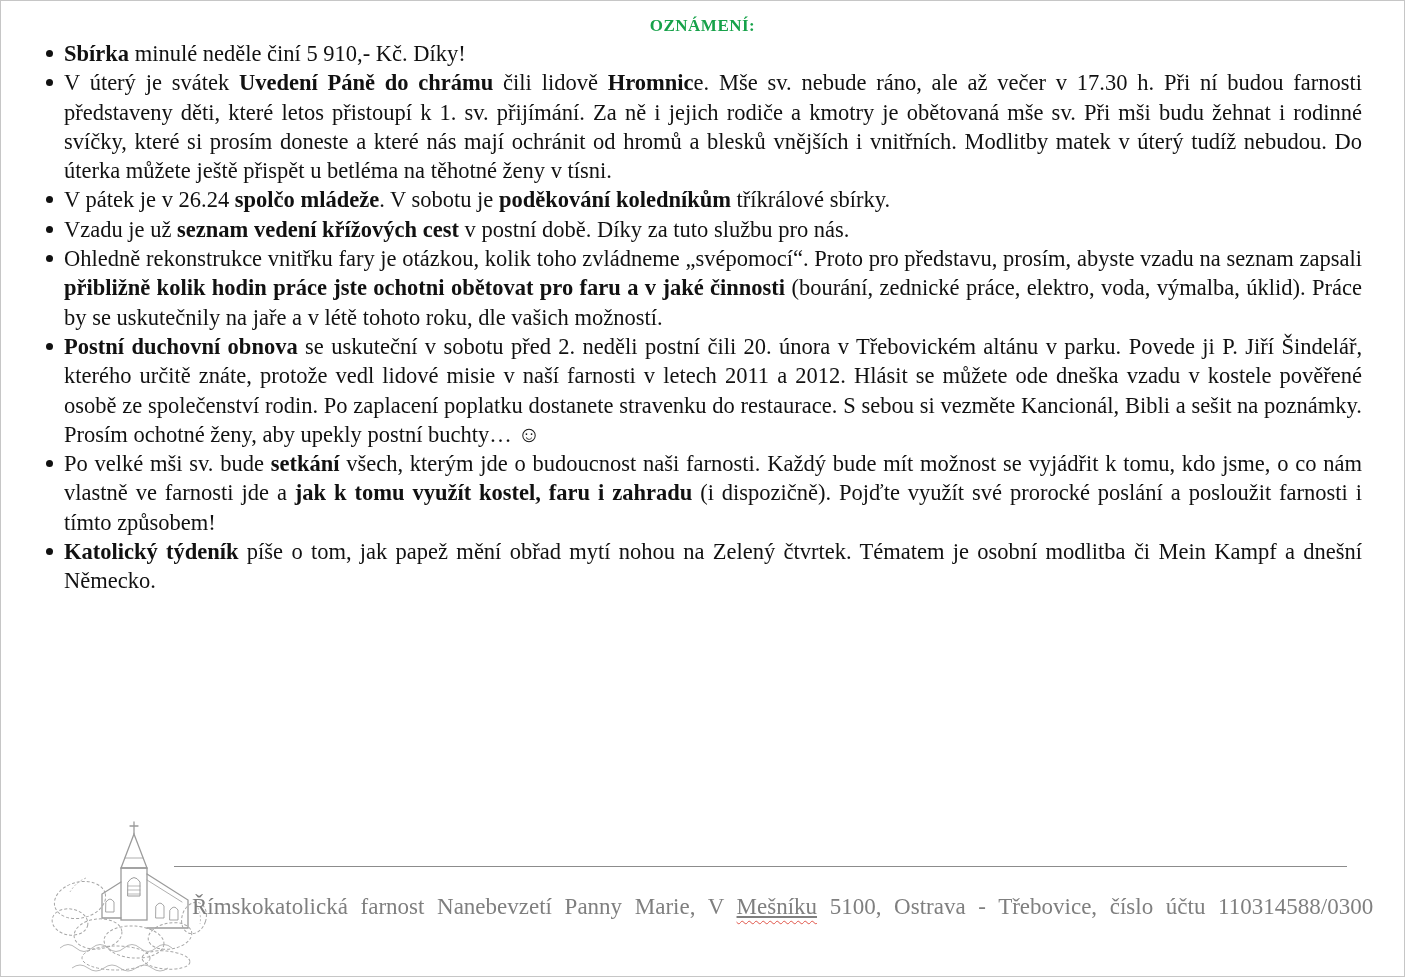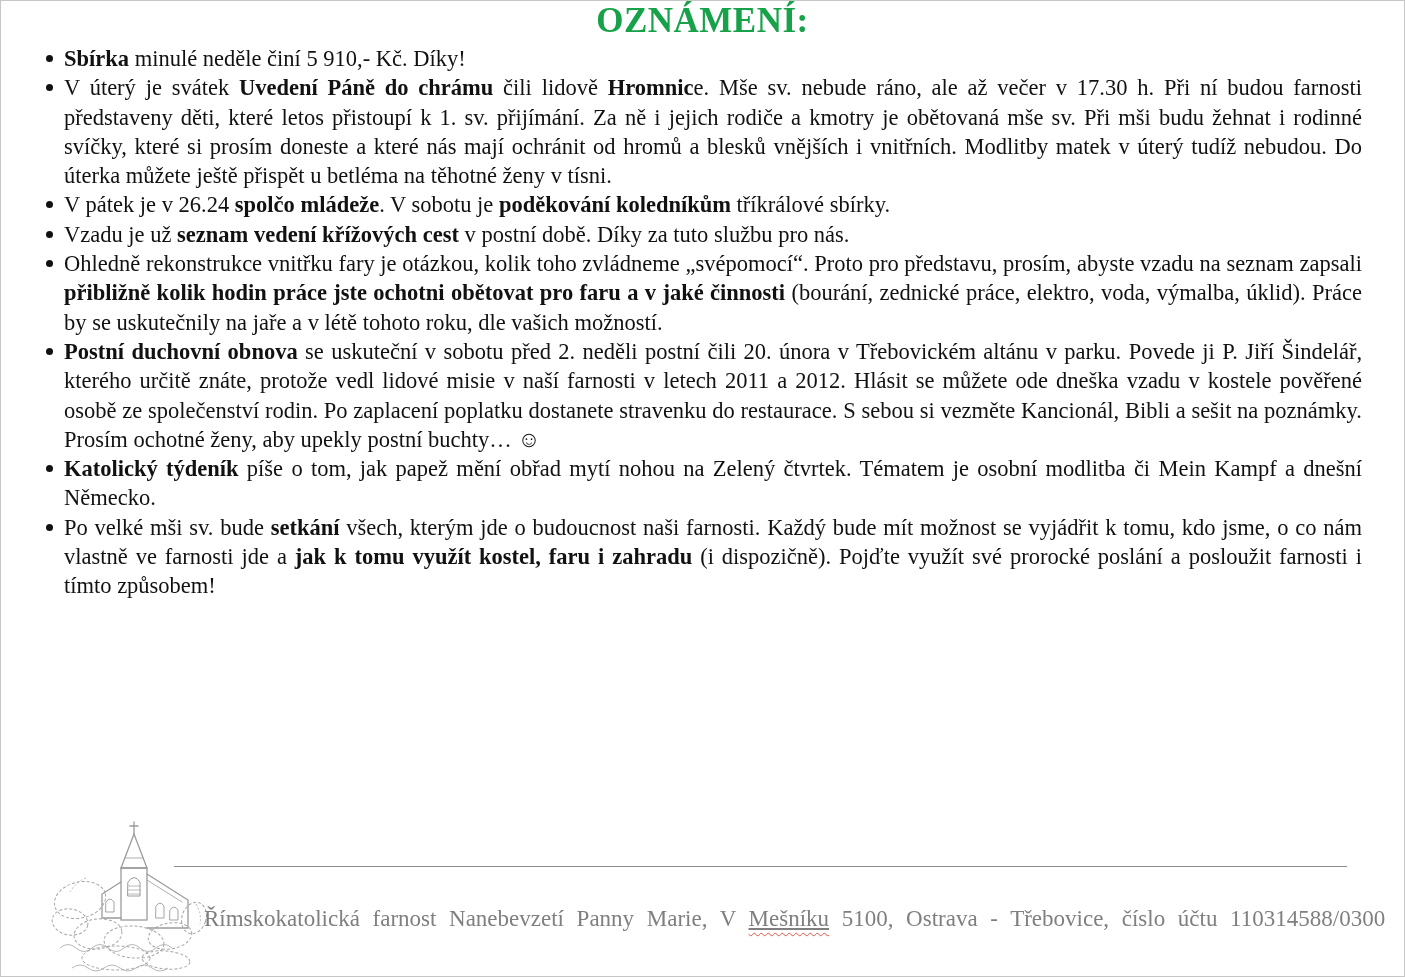--- a/index.html
+++ b/index.html
@@ -16,23 +16,24 @@
     position:relative;
     width:1405px;height:977px;
     box-sizing:border-box;
     background:#ffffff;
     border:1px solid var(--page-border);
     font-family:"Liberation Serif","DejaVu Serif",serif;
     color:var(--body-text);
     overflow:hidden;
   }
   .title{
+    margin-top:15px;
     text-align:center;
     font-weight:bold;
-    font-size:35px;
+    font-size:17px;
     letter-spacing:0.5px;
     color:var(--title-green);
   }
   ul.bullets{
     margin:3px 42px 0 45px;
     padding:0;
     list-style:none;
     font-size:22.5px;
     line-height:29.3px;
     text-align:justify;
@@ -63,21 +64,21 @@
     position:absolute;
     left:128px;right:57px;top:50px;
     border-top:1px solid var(--divider-gray);
     padding:14px 0 0 14px;
     color:var(--footer-gray);
     font-size:23px;
     line-height:44px;
     word-spacing:0.30em;
     white-space:nowrap;
   }
-  .footer-line{margin:16px;}
+  .footer-line{margin:4px;}
   .spell{
     text-decoration:underline;
     text-decoration-color:var(--footer-gray);
     text-underline-offset:2px;
   }
   .spell-wavy{
     text-decoration:underline wavy var(--spellcheck-red);
     text-decoration-thickness:1px;
     text-underline-offset:6px;
   }
@@ -89,22 +90,22 @@
 
   <div class="title">OZNÁMENÍ:</div>
 
   <ul class="bullets">
       <li><b>Sbírka</b><span> minulé neděle činí 5 910,- Kč. Díky!</span></li>
       <li><span>V úterý je svátek </span><b>Uvedení Páně do chrámu</b><span> čili lidově </span><b>Hromnic</b><span>e. Mše sv. nebude ráno, ale až večer v 17.30 h. Při ní budou farnosti představeny děti, které letos přistoupí k 1. sv. přijímání. Za ně i jejich rodiče a kmotry je obětovaná mše sv. Při mši budu žehnat i rodinné svíčky, které si prosím doneste a které nás mají ochránit od hromů a blesků vnějších i vnitřních. Modlitby matek v úterý tudíž nebudou. Do úterka můžete ještě přispět u betléma na těhotné ženy v tísni.</span></li>
       <li><span>V pátek je v 26.24 </span><b>spolčo mládeže</b><span>. V sobotu je </span><b>poděkování koledníkům</b><span> tříkrálové sbírky.</span></li>
       <li><span>Vzadu je už </span><b>seznam vedení křížových cest</b><span> v postní době. Díky za tuto službu pro nás.</span></li>
       <li><span>Ohledně rekonstrukce vnitřku fary je otázkou, kolik toho zvládneme „svépomocí“. Proto pro představu, prosím, abyste vzadu na seznam zapsali </span><b>přibližně kolik hodin práce jste ochotni obětovat pro faru a v jaké činnosti</b><span> (bourání, zednické práce, elektro, voda, výmalba, úklid). Práce by se uskutečnily na jaře a v létě tohoto roku, dle vašich možností.</span></li>
       <li><b>Postní duchovní obnova</b><span> se uskuteční v sobotu před 2. neděli postní čili 20. února v Třebovickém altánu v parku. Povede ji P. Jiří Šindelář, kterého určitě znáte, protože vedl lidové misie v naší farnosti v letech 2011 a 2012. Hlásit se můžete ode dneška vzadu v kostele pověřené osobě ze společenství rodin. Po zaplacení poplatku dostanete stravenku do restaurace. S sebou si vezměte Kancionál, Bibli a sešit na poznámky. Prosím ochotné ženy, aby upekly postní buchty… ☺</span></li>
+      <li><span>Po velké mši sv. bude </span><b>setkání</b><span> všech, kterým jde o budoucnost naši farnosti. Každý bude mít možnost se vyjádřit k tomu, kdo jsme, o co nám vlastně ve farnosti jde a </span><b>jak k tomu využít kostel, faru i zahradu</b><span> (i dispozičně). Pojďte využít své prorocké poslání a posloužit farnosti i tímto způsobem!</span></li>
       <li><b>Katolický týdeník</b><span> píše o tom, jak papež mění obřad mytí nohou na Zelený čtvrtek. Tématem je osobní modlitba či Mein Kampf a dnešní Německo.</span></li>
-      <li><span>Po velké mši sv. bude </span><b>setkání</b><span> všech, kterým jde o budoucnost naši farnosti. Každý bude mít možnost se vyjádřit k tomu, kdo jsme, o co nám vlastně ve farnosti jde a </span><b>jak k tomu využít kostel, faru i zahradu</b><span> (i dispozičně). Pojďte využít své prorocké poslání a posloužit farnosti i tímto způsobem!</span></li>
     </ul>
 
   <div class="footer">
     <svg class="church-svg" width="168" height="156" viewBox="0 0 168 156" aria-hidden="true">
       <g stroke="#9b9b9b" fill="none" stroke-width="1.3" stroke-linecap="round">
         <path d="M88 4 v12 M84 8 h8"></path>
         <path d="M88 16 L75 50 L101 50 Z"></path>
         <path d="M79 40 h18" stroke-width="0.8"></path>
         <rect x="75" y="50" width="26" height="52"></rect>
         <path d="M82 64 q6 -9 12 0 v14 h-12 Z" stroke-width="1"></path>

